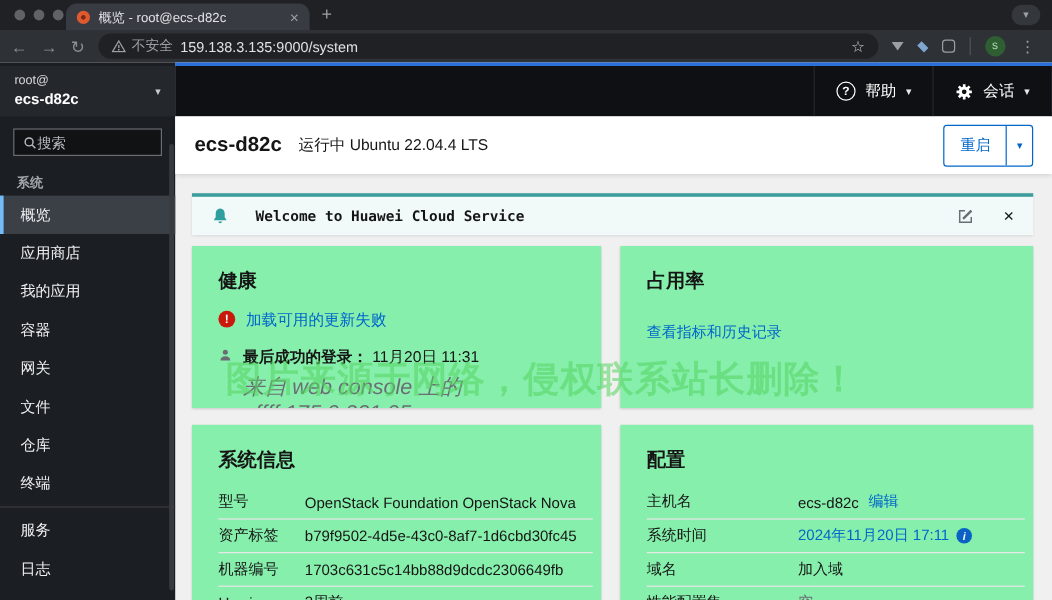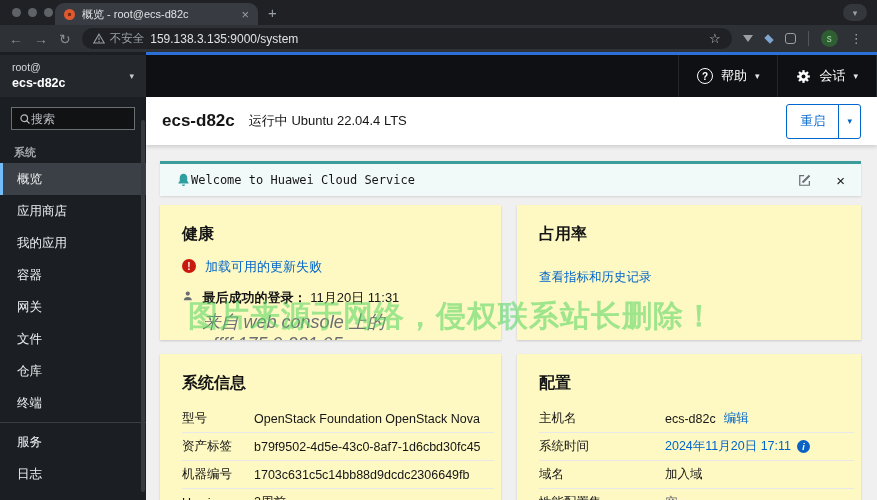--- a/index.html
+++ b/index.html
@@ -69,26 +69,26 @@
   .page-header { height:48px; background:#fff; display:flex; align-items:center; padding:0 16px;
                  box-shadow:0 2px 4px rgba(0,0,0,.14); position:relative; z-index:3; }
   .host-title { font-size:17px; font-weight:bold; color:#151515; }
   .host-status { margin-left:14px; font-size:13px; color:#151515; }
   .restart { margin-left:auto; display:flex; border:1px solid #0066cc; border-radius:3px; background:#fff; overflow:hidden; }
   .restart-main { padding:8px 13px; font-size:12.5px; color:#0066cc; border-right:1px solid #0066cc; }
   .restart-caret { padding:4px 8px; color:#0066cc; font-size:9px; display:flex; align-items:center; }
   .content { padding:16px 16px 0 14px; }
   .banner { height:35px; border-top:3px solid #3d9d9d; background:#f2f9f9; box-shadow:0 1px 2px rgba(0,0,0,.12);
             display:flex; align-items:center; padding:0 16px; margin-bottom:9px; }
-  .banner-text { font-family:"DejaVu Sans Mono","Liberation Mono",monospace;
-                 font-weight:normal; font-size:12px; color:#151515; }
+  .banner-text { margin-left:22px; font-family:"DejaVu Sans Mono","Liberation Mono",monospace;
+                 font-weight:bold; font-size:12px; color:#151515; }
   .banner-actions { margin-left:auto; display:flex; align-items:center; gap:24px; }
   .banner-close { font-size:15px; color:#151515; line-height:1; }
   .grid { display:grid; grid-template-columns:341px 344px; gap:14px 16px; }
-  .card { background:#fef9c3; box-shadow:0 1px 2px rgba(0,0,0,.16); padding:19px 7px 0 22px; overflow:hidden; }
+  .card { background:#86efac; box-shadow:0 1px 2px rgba(0,0,0,.16); padding:19px 7px 0 22px; overflow:hidden; }
   .card.r1 { height:135px; }
   .card.r2 { height:170px; }
   .card-title { font-size:16px; font-weight:bold; color:#151515; }
   .link { color:#0066cc; text-decoration:none; cursor:pointer; }
   
   .health-row { display:flex; gap:9px; margin-top:13px; font-size:13px; align-items:flex-start; }
   .excl { width:14px; height:14px; border-radius:50%; background:#c9190b; color:#fff; font-size:10px; font-weight:bold;
           display:flex; align-items:center; justify-content:center; flex:none; margin-top:1px; }
   .login-label { font-weight:bold; color:#151515; font-size:13px; }
   .login-src { color:#6a6e73; font-size:18px; margin-top:3px;font-style:italic; }

